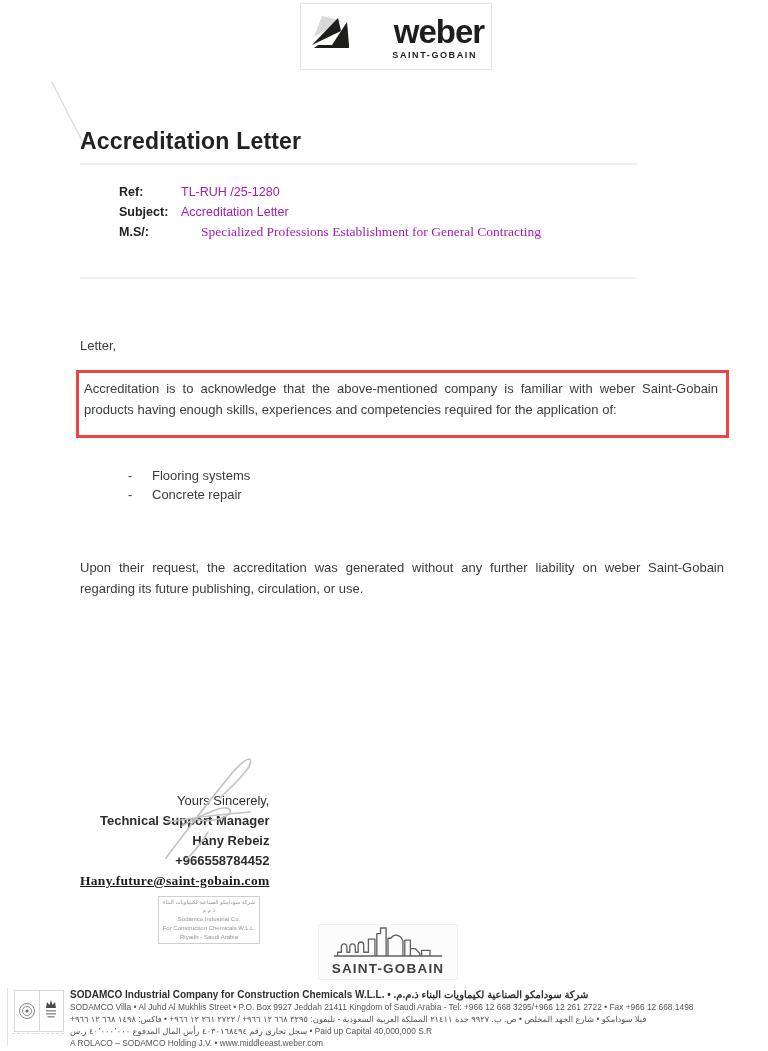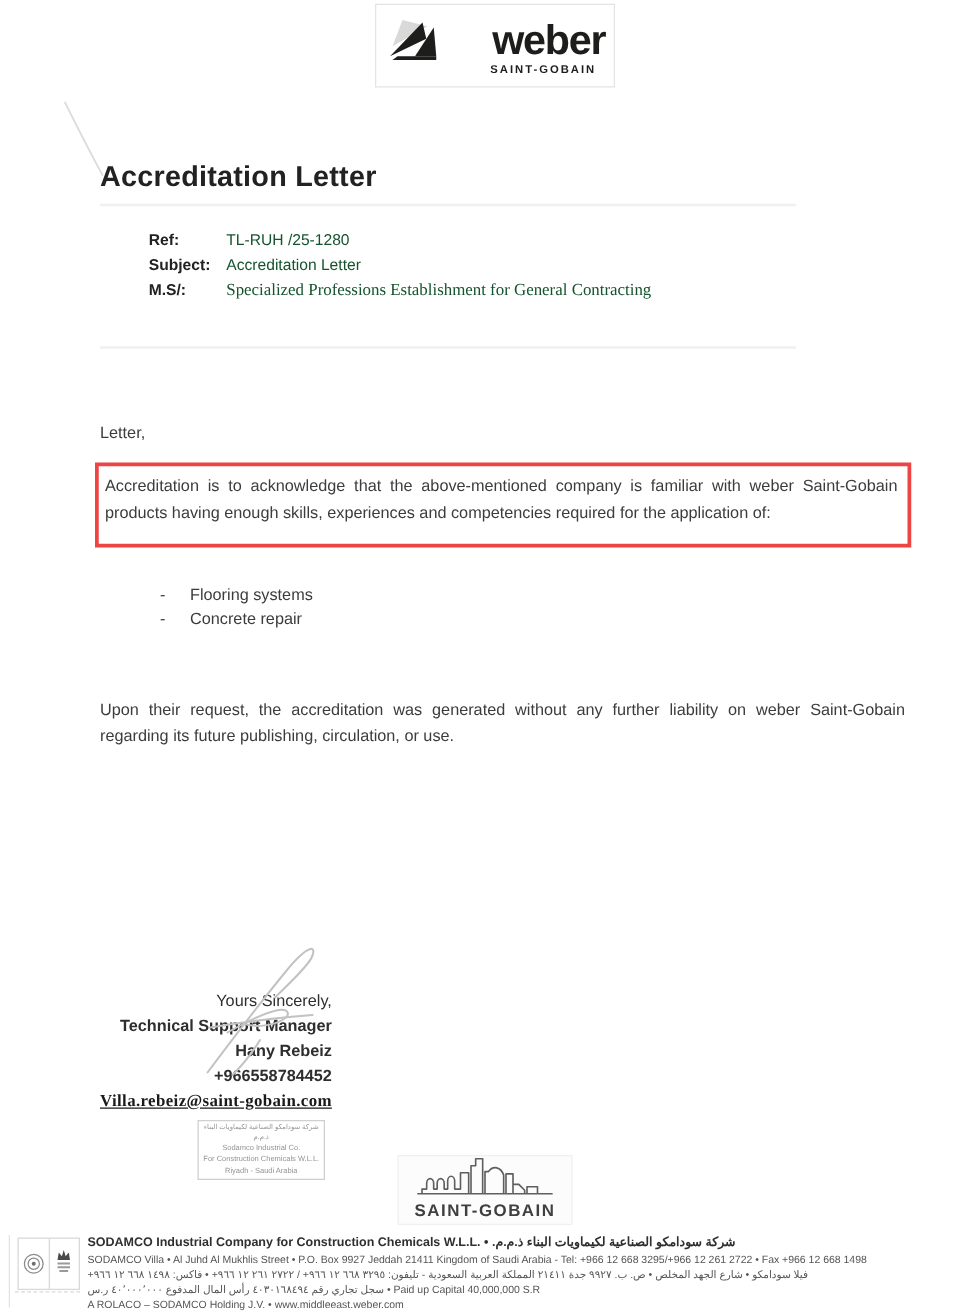--- a/index.html
+++ b/index.html
@@ -20,22 +20,22 @@
   .weber-sub{font-size:9px;font-weight:700;color:#1d1d1b;letter-spacing:1.6px;align-self:flex-end;margin:1px 14px 0 0;}
 
   
   .title{left:80px;top:128px;font-size:23px;font-weight:700;color:#222;letter-spacing:.2px;}
   .rule{height:2px;background:#f0f0f0;}
 
   
   .meta{left:80px;top:182px;width:560px;font-size:12.5px;color:#333;}
   .meta-row{display:flex;line-height:20px;padding-left:39px;}
   .meta-label{width:62px;font-weight:700;color:#222;}
-  .meta-value{color:#14532d;}
-  .serif{font-family:"Liberation Serif", serif;font-size:13.5px;}
+  .meta-value{color:#a21caf;}
+  .serif{font-family:"Liberation Serif", serif;font-size:13.5px;margin-left:20px;}
 
   .body-text{font-size:13px;line-height:1.6;color:#3c3c3c;text-align:justify;}
   .salutation{left:80px;top:338px;font-size:13px;color:#3c3c3c;}
   .para1{left:76px;top:370px;width:634px;border:3px solid #ef4444;padding:6px 8px 14px 5px;}
   .bullets{left:128px;top:466px;font-size:13px;color:#3c3c3c;line-height:19px;}
   .bullet-row{display:flex;}
   .bullet-dash{width:24px;}
   .para2{left:80px;top:558px;width:644px;}
 
   
@@ -130,21 +130,21 @@
     </div>
   </div>
 
   <div class="abs para2 body-text">Upon their request, the accreditation was generated without any further liability on weber Saint-Gobain regarding its future publishing, circulation, or use.</div>
 
   <div class="abs closing">
     <div>Yours Sincerely,</div>
     <div class="b">Technical Support Manager</div>
     <div class="b">Hany Rebeiz</div>
     <div class="b">+966558784452</div>
-    <div><a class="email">Villa.rebeiz@saint-gobain.com</a></div>
+    <div><a class="email">Hany.future@saint-gobain.com</a></div>
   </div>
 
   <svg class="abs" style="left:150px;top:756px;" width="130" height="112">
     <g stroke="#c2c2c2" stroke-width="1.6" fill="none" stroke-linecap="round">
       <path d="M16 102 C34 78 60 44 78 22 C86 12 94 4 99 3 C102 3 101 9 96 15 C88 25 78 34 70 42"></path>
       <path d="M32 70 C46 62 62 54 73 52 C81 51 83 56 76 60 C67 65 54 66 45 63"></path>
       <path d="M18 66 C42 62 72 58 100 56"></path>
       <path d="M58 76 C52 86 44 96 36 104"></path>
     </g>
   </svg>

